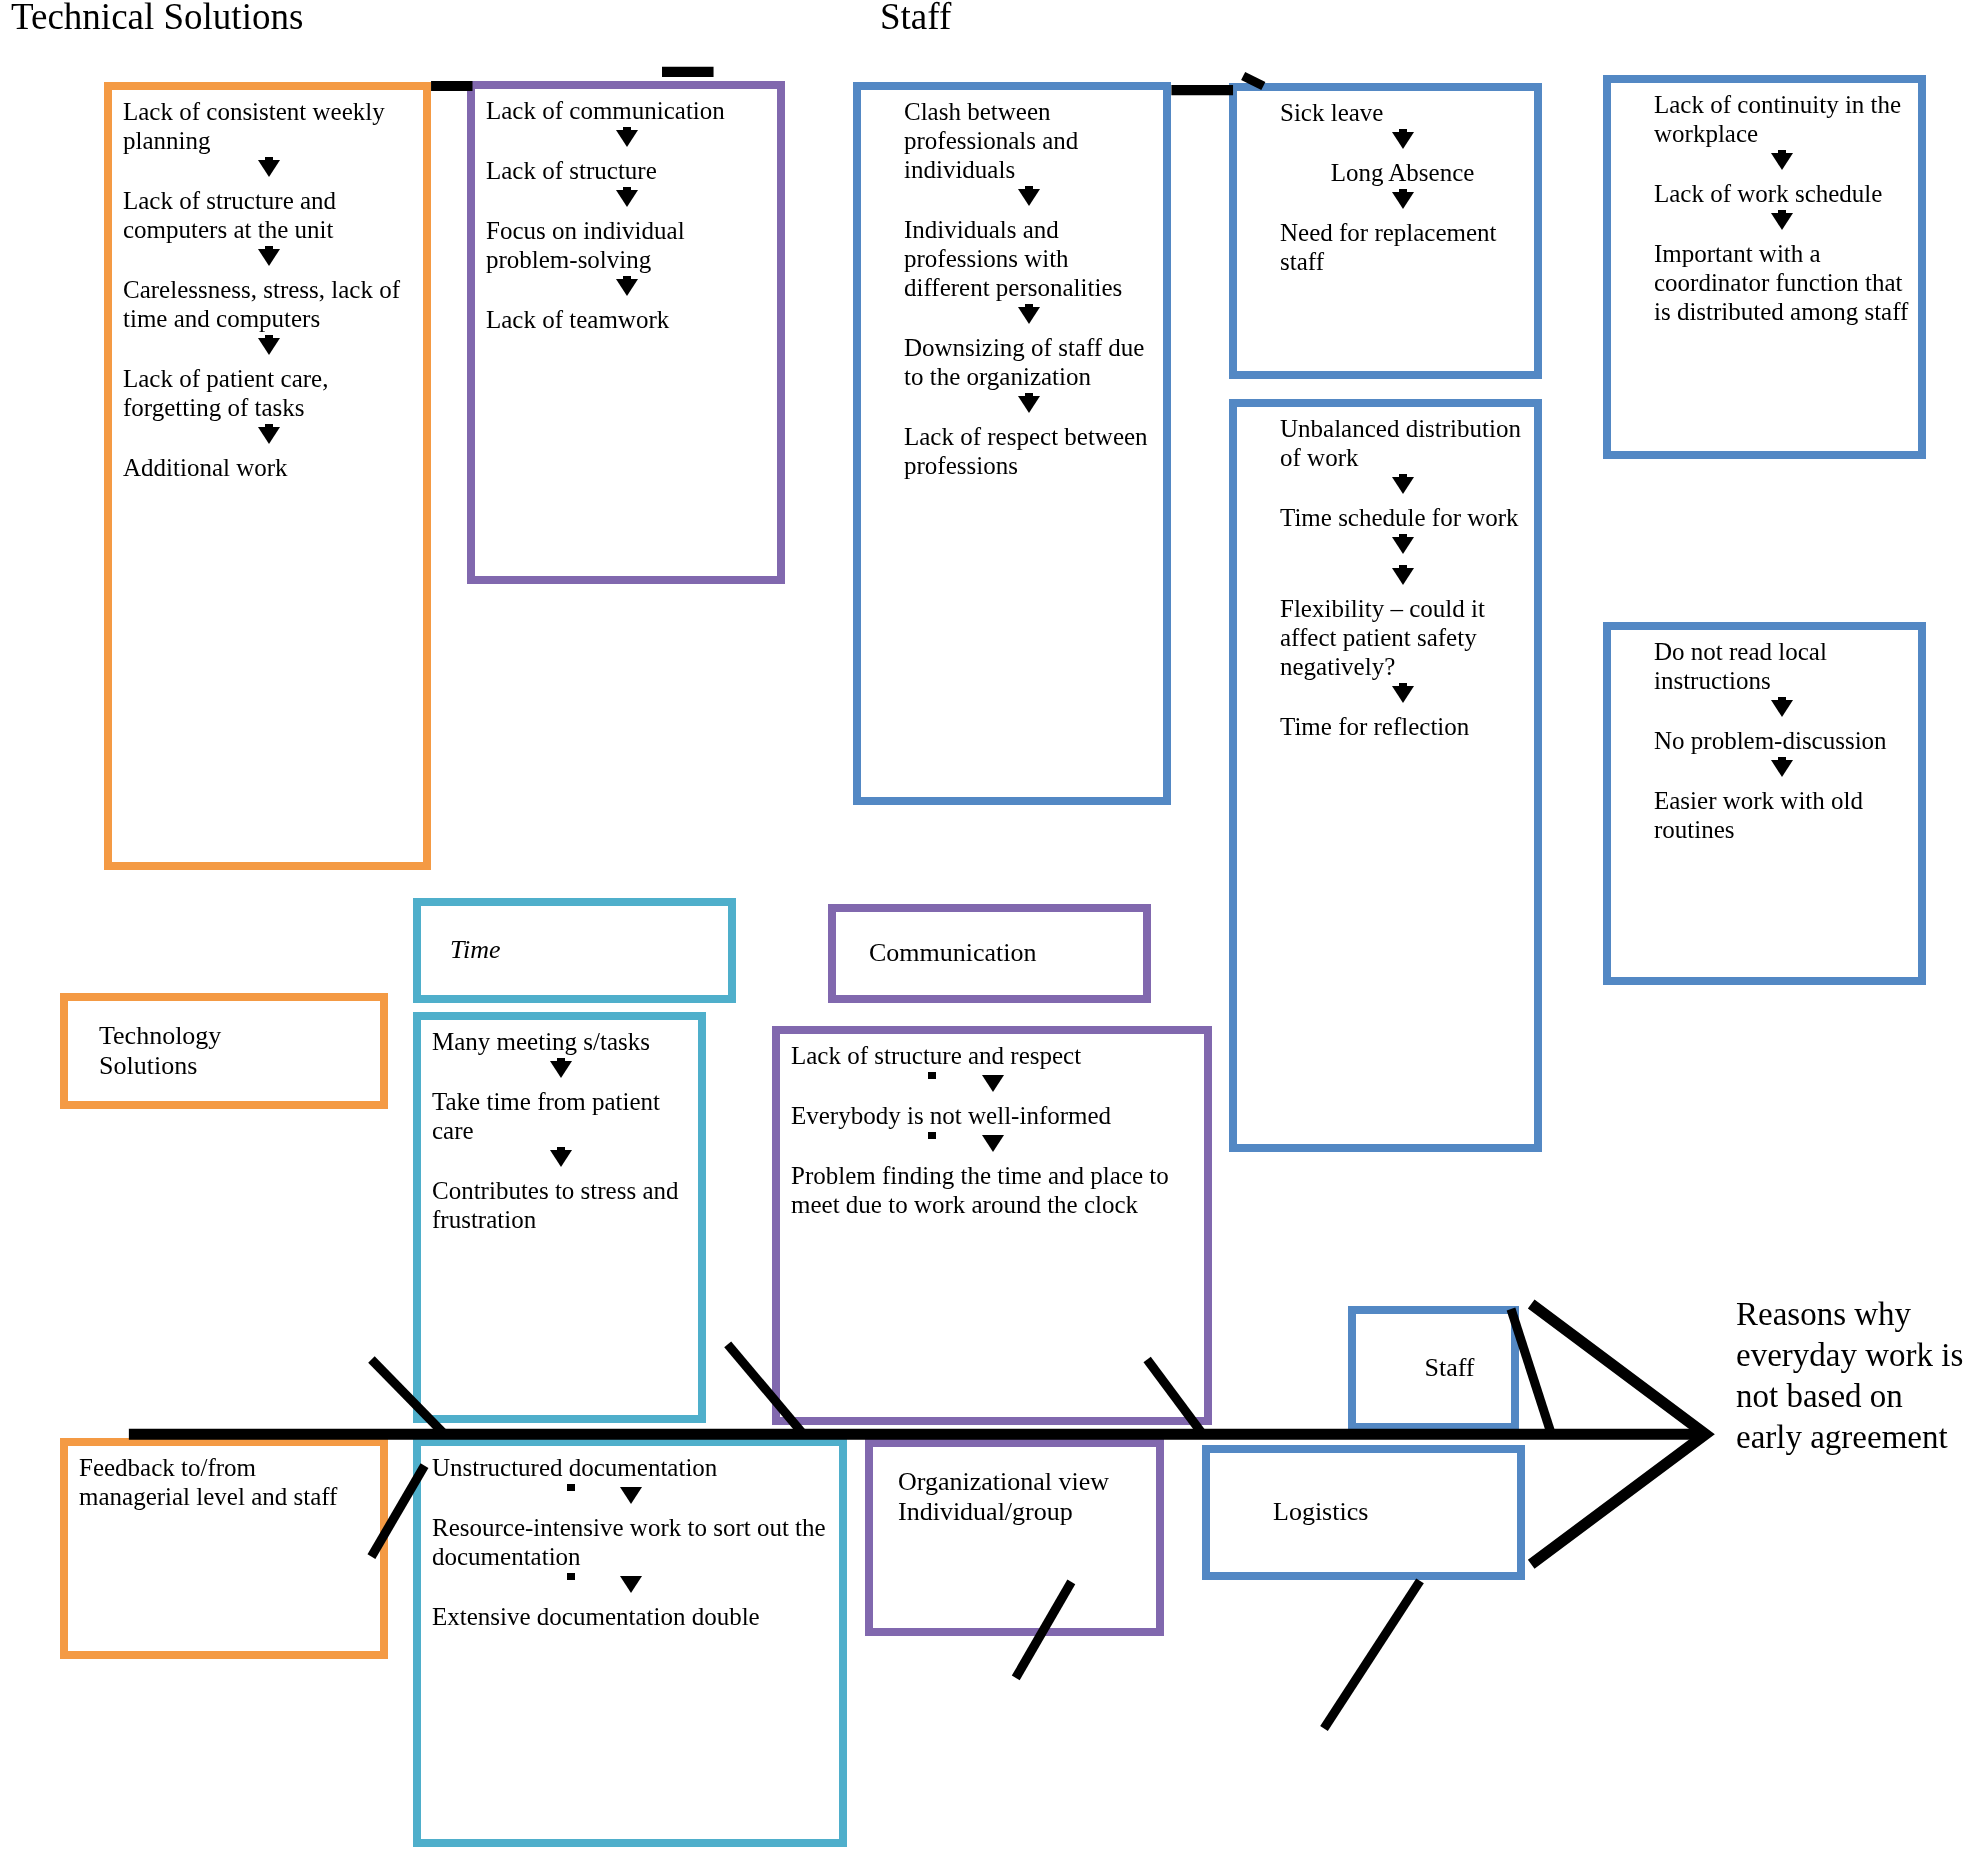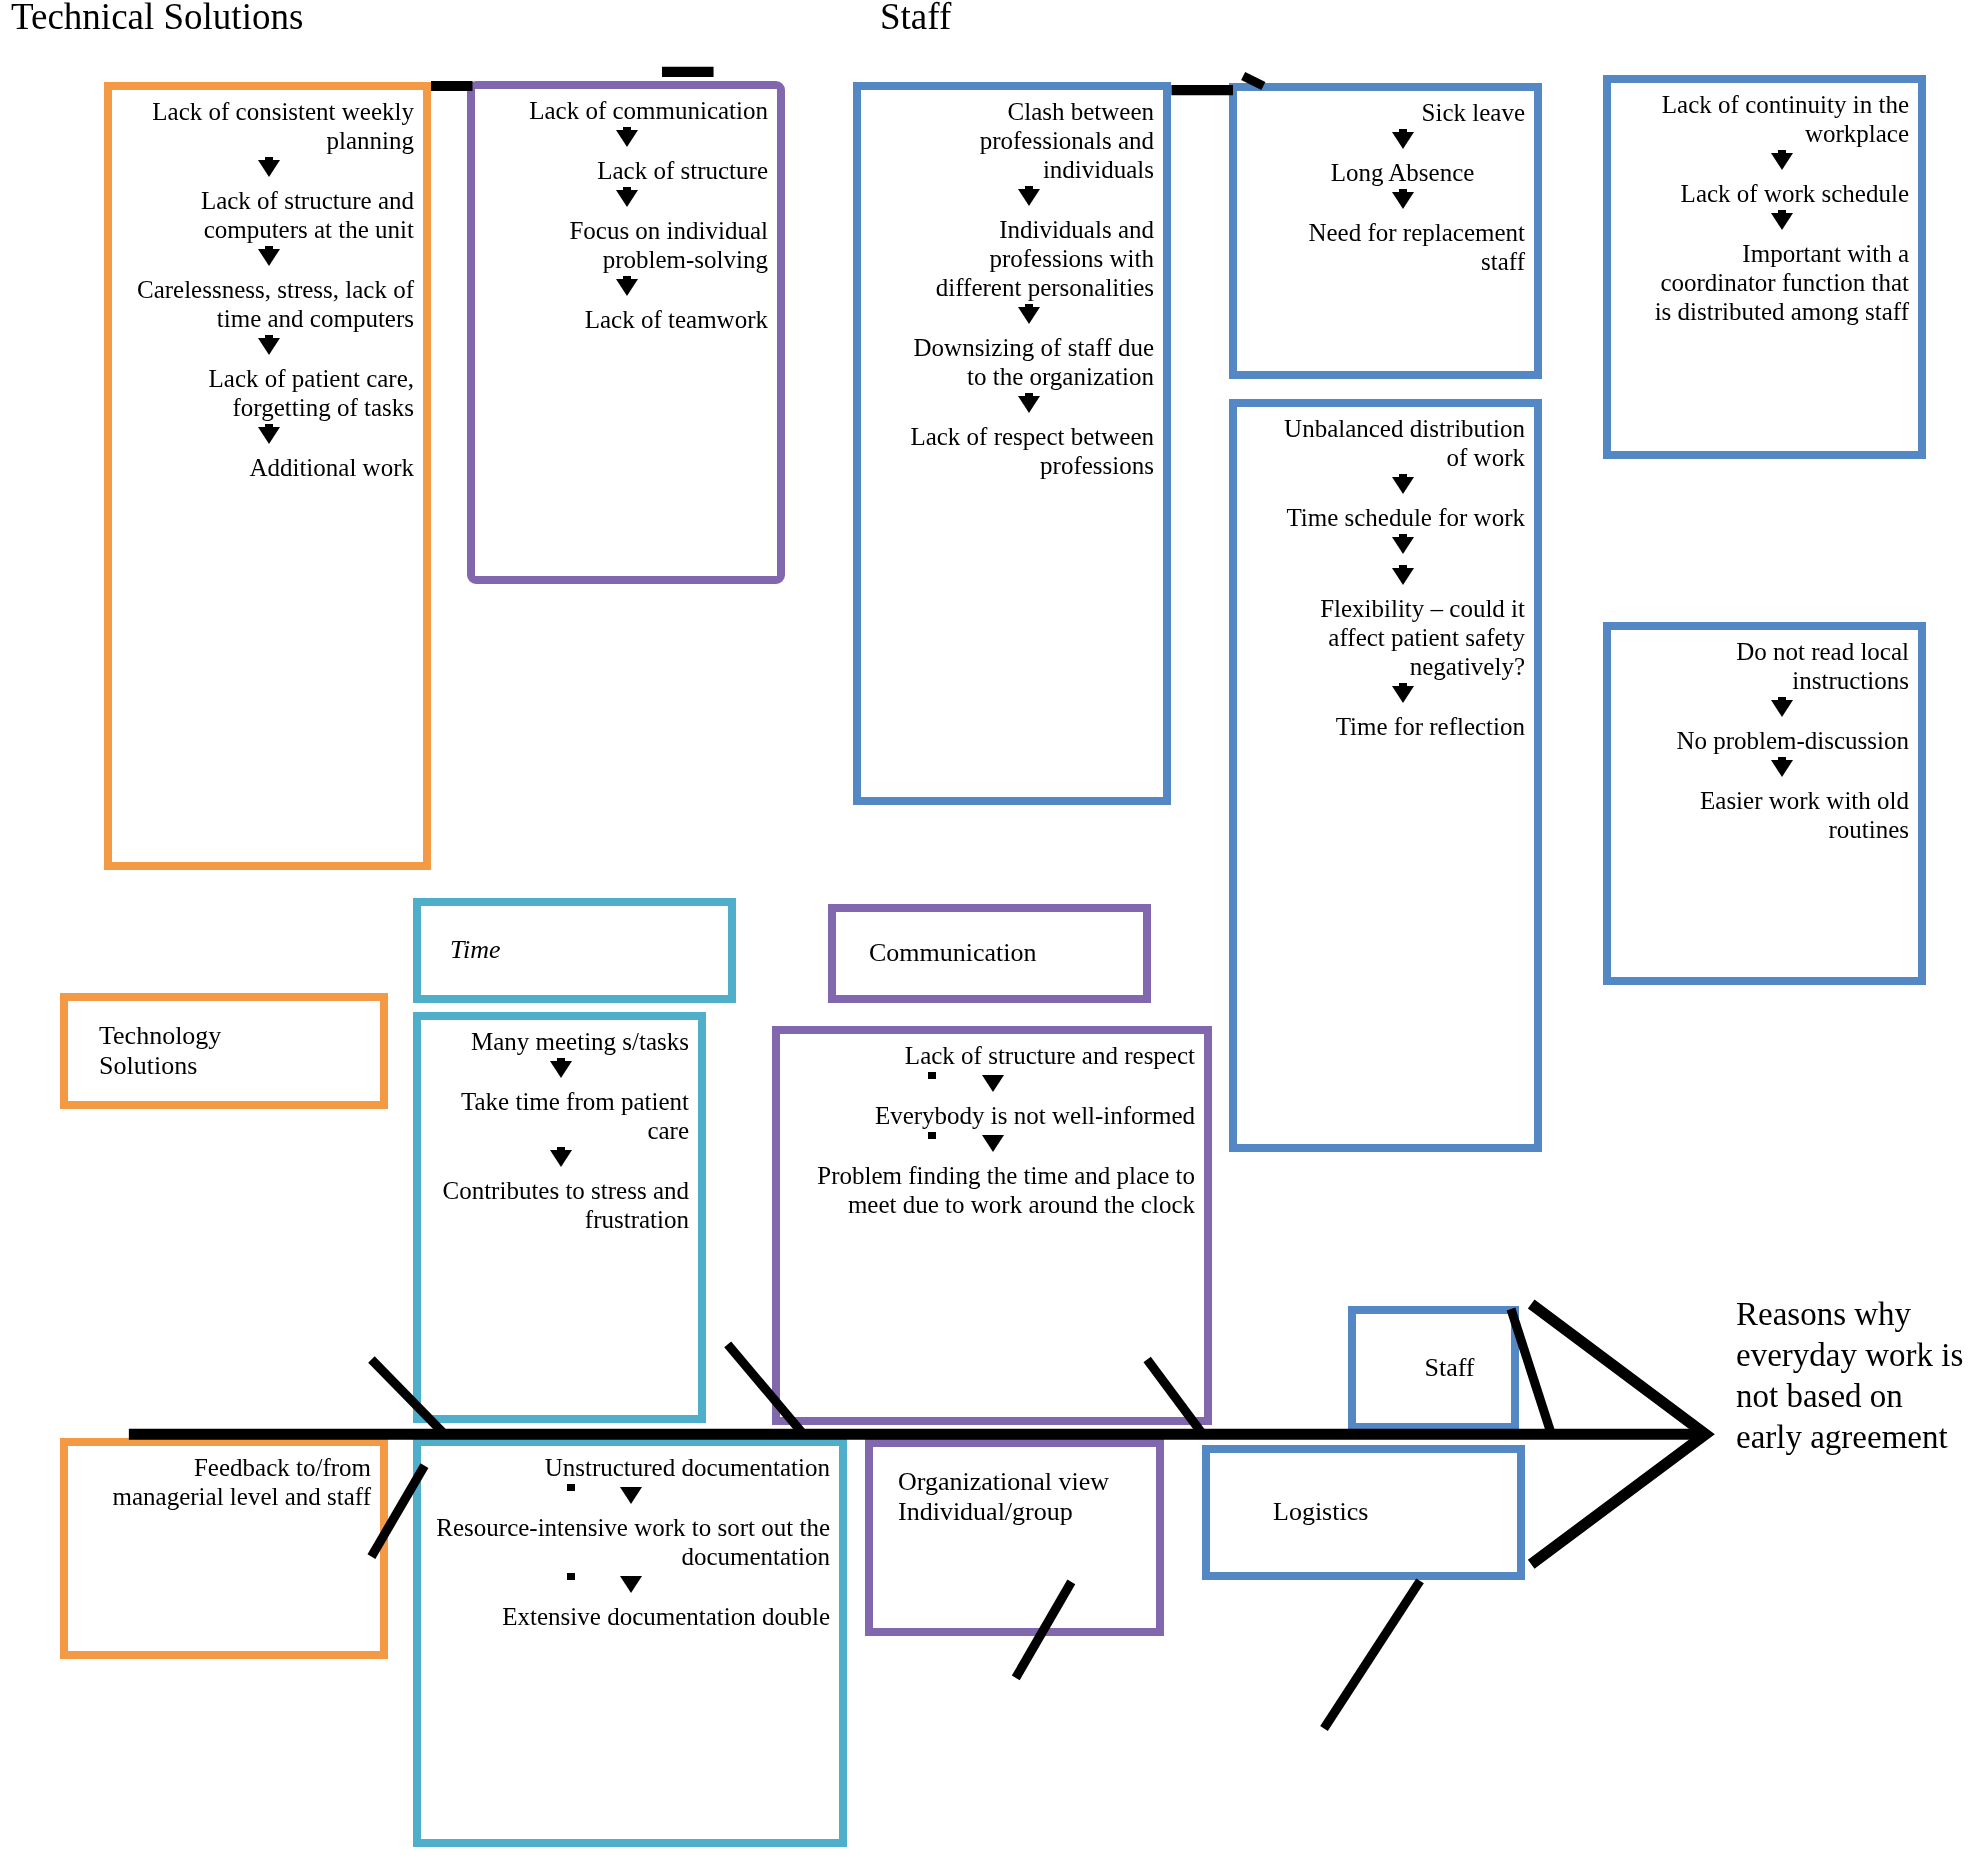--- a/index.html
+++ b/index.html
@@ -14,21 +14,21 @@
   .bx .inner{width:100%;height:100%;box-sizing:border-box;background:#fff;
              display:flex;flex-direction:column;justify-content:flex-start;}
   .b-orange{border:8px solid #F49A44;}
   .b-purple{border:8px solid #8168AE;}
   .b-blue  {border:8px solid #5388C4;padding-left:32px;}
   .b-teal  {border:8px solid #4FAFCB;}
 
   .pad{padding:7px 9px 7px 11px;}
   .pad-c{padding:7px 9px;}
 
-  .ln{font-size:25px;line-height:1.16;text-align:right;}
+  .ln{font-size:25px;line-height:1.16;}
   .ln.c{text-align:center;}
   .lbl{font-size:26px;line-height:1.16;}
 
   
   .darrow{position:relative;height:26px;margin:2px 0 3px 0;}
   .darrow i{position:absolute;left:50%;top:3px;transform:translateX(-50%);
             width:0;height:0;border-left:11px solid transparent;
             border-right:11px solid transparent;border-top:17px solid #000;}
   .darrow i.stem{border:none;width:8px;height:7px;background:#000;top:0;border-top:0;}
 
@@ -63,21 +63,21 @@
         </div>
       <div class="ln">Lack of patient care, forgetting of tasks</div>
       <div class="darrow">
           <i class="stem"></i>
           <i></i>
         </div>
       <div class="ln">Additional work</div>
     </div>
   </div>
 
-  <div class="bx b-purple" style="left:467px;top:81px;width:318px;height:503px;border-radius:9px;">
+  <div class="bx b-purple" style="left:467px;top:81px;width:318px;height:503px;">
     <div class="inner pad">
       <div class="ln">Lack of communication</div>
       <div class="darrow">
           <i class="stem"></i>
           <i></i>
         </div>
       <div class="ln">Lack of structure</div>
       <div class="darrow">
           <i class="stem"></i>
           <i></i>

